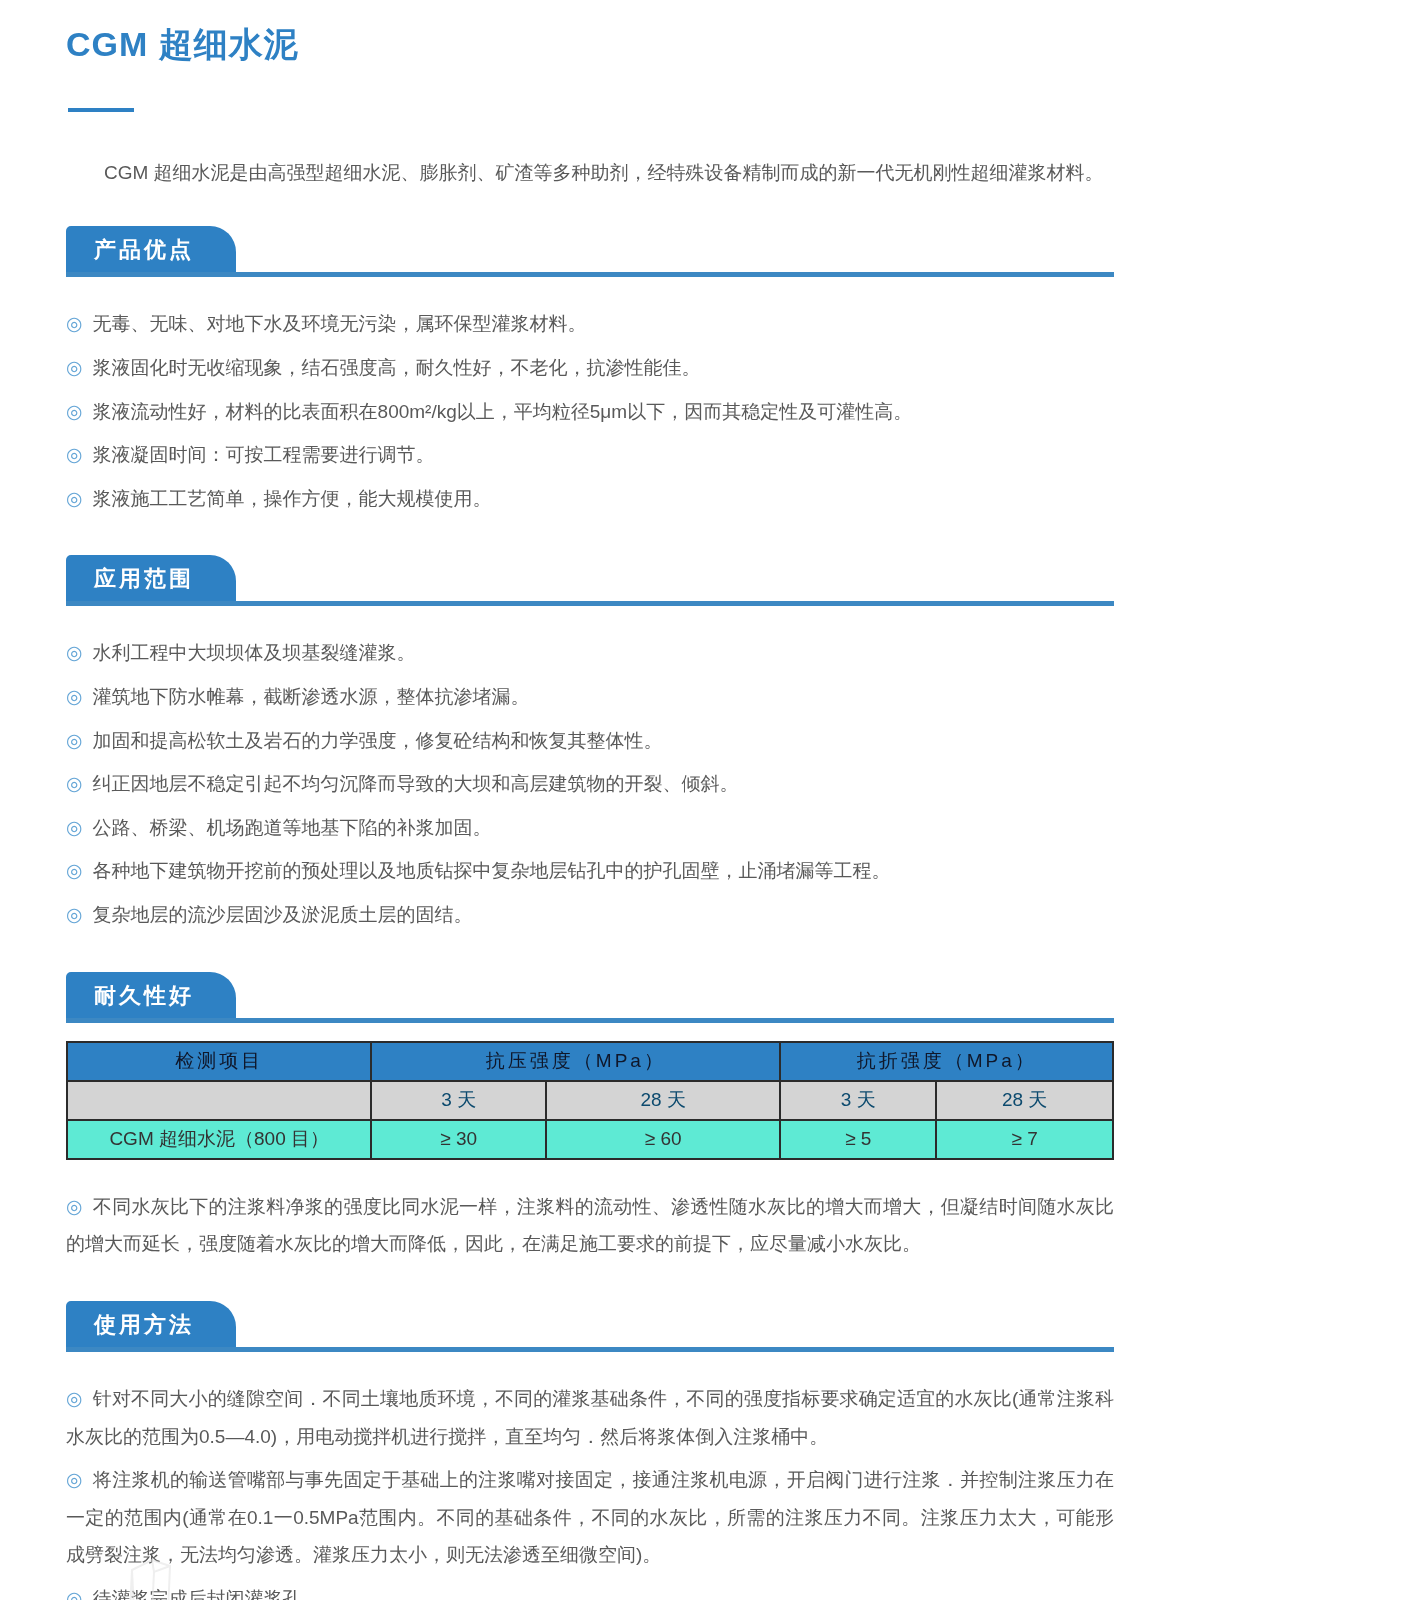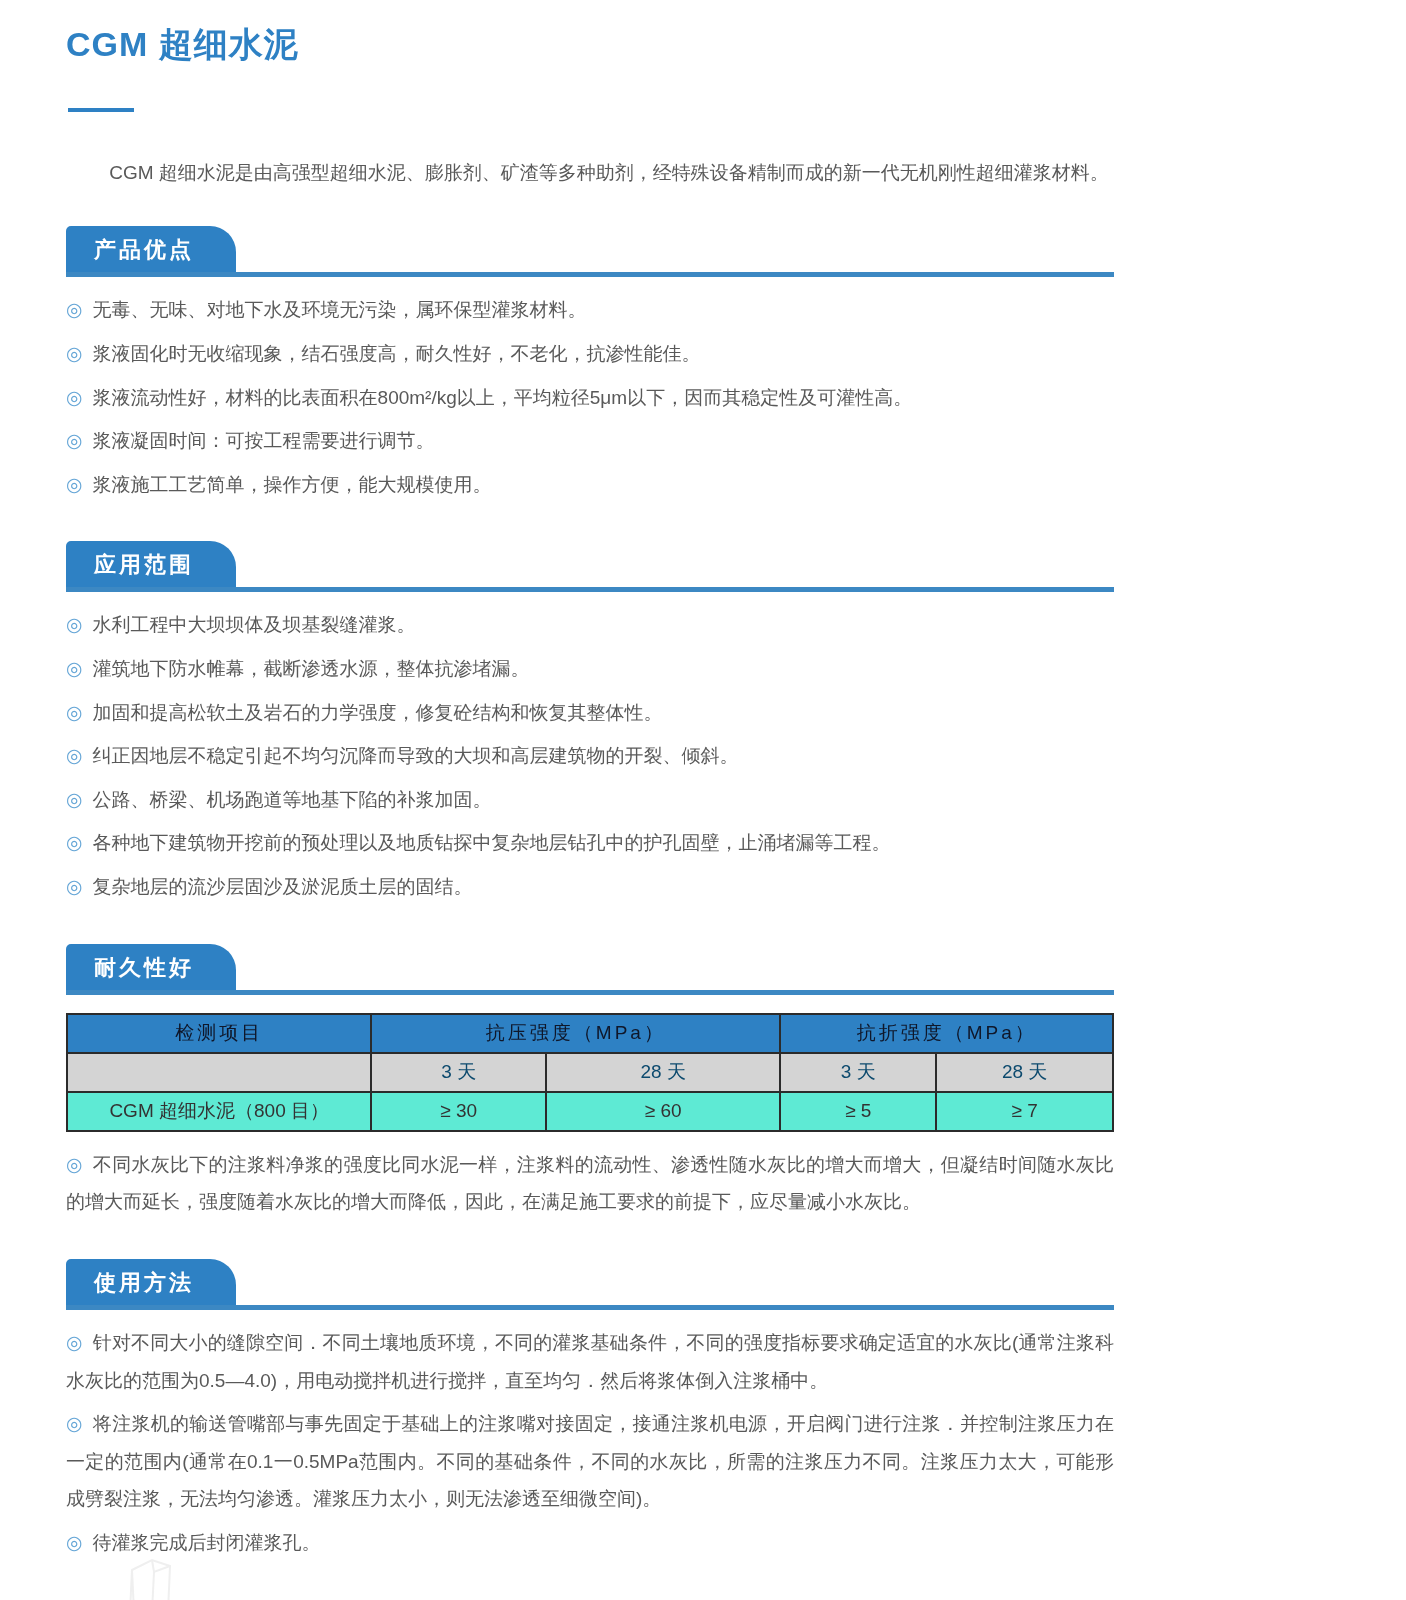--- a/index.html
+++ b/index.html
@@ -19,31 +19,31 @@
   }
   .page{width:1152px;height:1600px;padding:14px 38px 0 66px;position:relative;overflow:hidden;}
 
   .page-title{
     color:var(--accent);font-size:34px;font-weight:700;letter-spacing:1px;margin-top:8px;
   }
   .title-underline{
     width:66px;height:4px;background:var(--accent);margin:40px 0 0 2px;
   }
   .intro{
-    margin-top:46px;font-size:19px;line-height:1.6;color:var(--text);text-indent:2em;text-align:center;
+    margin-top:46px;font-size:19px;line-height:1.6;color:var(--text);text-indent:2em;
   }
 
   section{margin-top:38px;}
   .section-header{border-bottom:5px solid var(--accent-line);line-height:0;}
   .section-tab{
     display:inline-block;background:var(--accent);color:#ffffff;
     font-size:22px;font-weight:700;letter-spacing:3px;line-height:1;
     padding:13px 42px 11px 28px;border-radius:5px 26px 0 0;vertical-align:bottom;
   }
-  ul.bullets{list-style:none;margin-top:14px;}
+  ul.bullets{list-style:none;margin-top:28px;}
   ul.bullets li{
     font-size:19px;line-height:1.98;color:var(--text);
     margin:6px 0;text-align:justify;
   }
   .bullet-icon{color:var(--bullet-blue);margin-right:10px;font-size:19px;}
 
   table.spec-table{
     width:100%;border-collapse:collapse;margin:18px 0 12px 0;
     border:2px solid var(--table-border);text-align:center;table-layout:fixed;
   }

